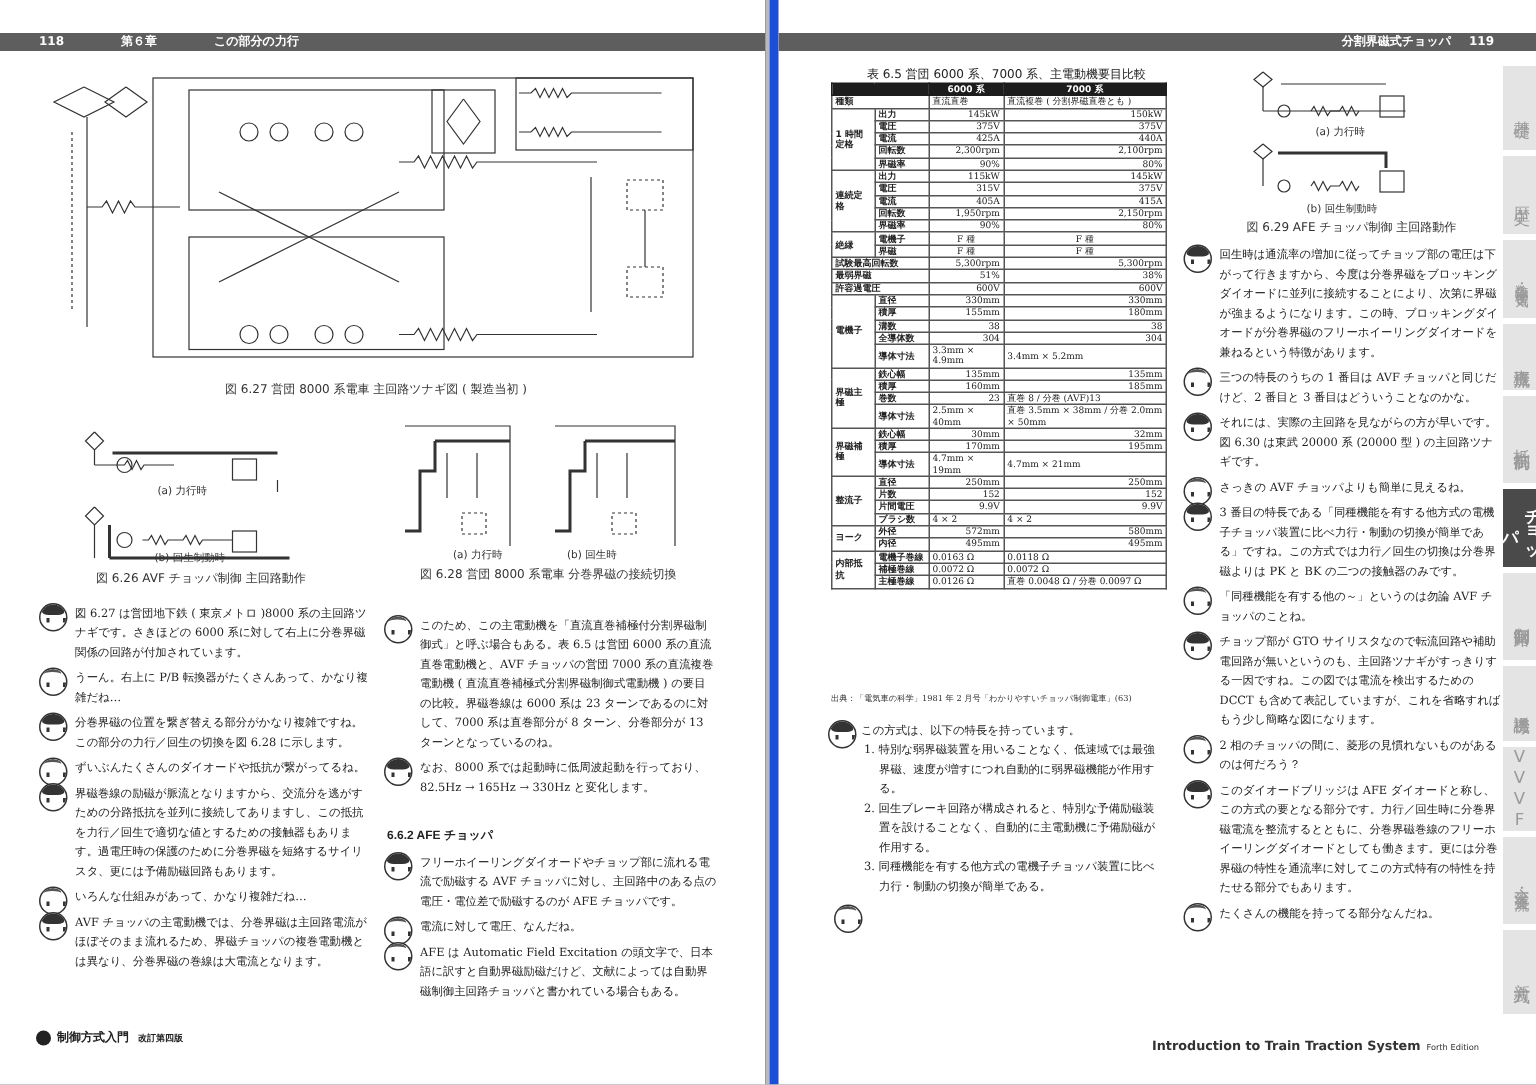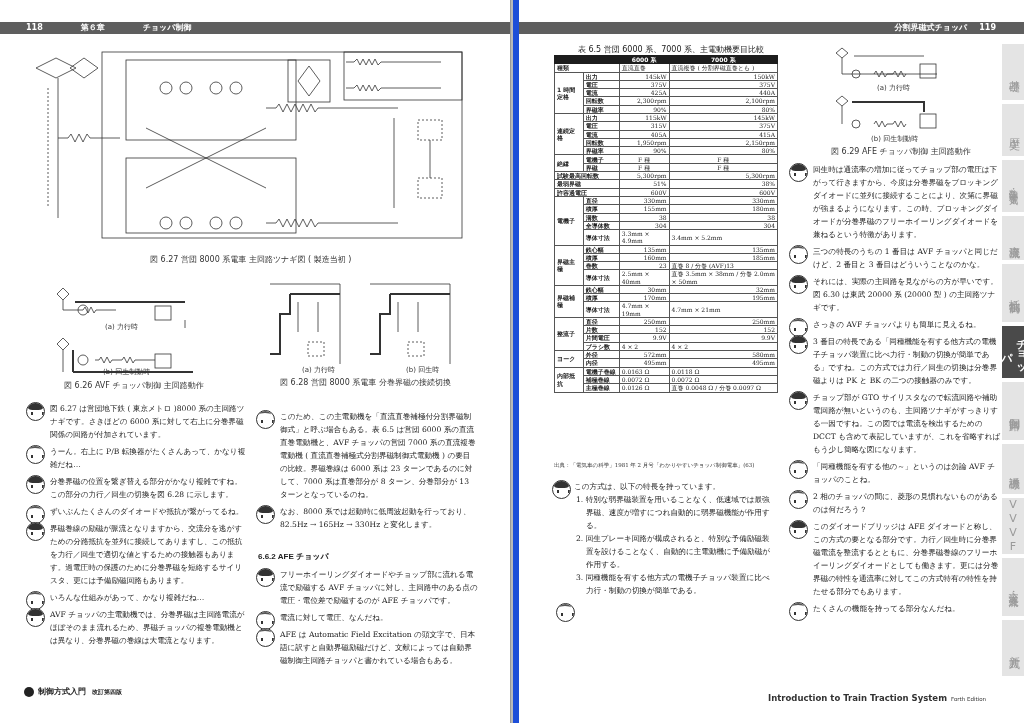--- a/index.html
+++ b/index.html
@@ -56,21 +56,21 @@
   .tab.active { background: #4a4a4a; color: #fff; font-weight: bold; }
 
   .footer { position: absolute; right: 38px; top: 693px; font-family: "DejaVu Sans", sans-serif; font-size: 8.5px; font-weight: bold; color: #333; }
   .footer small { font-size: 5.5px; font-weight: normal; margin-left: 4px; }
 </style>
 </head>
 <body>
 
 <div class="page left">
   <div class="runhead l">
-    <span>118</span><span>第６章</span><span>チョッパ制御</span>
+    <span>118</span><span>第６章</span><span>この部分の力行</span>
   </div>
 
   <svg class="schem" viewBox="0 0 440 196" fill="none" stroke="#333" stroke-width="0.8">
     <rect x="76" y="4" width="360" height="186"></rect>
     <polyline points="30,10 10,20 30,30 50,20 30,10"></polyline>
       <polyline points="58,10 44,20 58,30 72,20 58,10"></polyline>
     <line x1="32" y1="30" x2="32" y2="170"></line>
       <line x1="22" y1="40" x2="22" y2="160" stroke-dasharray="2,2"></line>
     <path d="M32 90 h10 l3-4 4 8 4-8 4 8 4-8 3 4 h30"></path>
     <rect x="100" y="12" width="170" height="80"></rect>
@@ -127,21 +127,21 @@
       <line x1="30" y1="20" x2="30" y2="50"></line>
       <line x1="50" y1="20" x2="50" y2="50"></line>
     <path d="M102 2 h80 v80"></path>
       <path d="M122 12 v20 h-10 v40 h-10" stroke-width="2"></path>
       <path d="M122 12 h60" stroke-width="2"></path>
     <rect x="140" y="60" width="16" height="14" stroke-dasharray="2,2"></rect>
       <line x1="130" y1="20" x2="130" y2="50"></line>
       <line x1="150" y1="20" x2="150" y2="50"></line>
   </svg>
   <div class="sub" style="left:302px;top:365px;">(a) 力行時</div>
-  <div class="sub" style="left:406px;top:365px;">(b) 回生時</div>
+  <div class="sub" style="left:378px;top:365px;">(b) 回生時</div>
   <div class="cap" style="left:280px;top:377px;">図 6.28 営団 8000 系電車 分巻界磁の接続切換</div>
 
   <div class="dlg" style="left:26px;top:402px;width:222px;">
     <div class="row"><span class="av a"></span><span>図 6.27 は営団地下鉄 ( 東京メトロ )8000 系の主回路ツナギです。さきほどの 6000 系に対して右上に分巻界磁関係の回路が付加されています。</span></div>
     <div class="row"><span class="av b"></span><span>うーん。右上に P/B 転換器がたくさんあって、かなり複雑だね…</span></div>
     <div class="row"><span class="av a"></span><span>分巻界磁の位置を繋ぎ替える部分がかなり複雑ですね。この部分の力行／回生の切換を図 6.28 に示します。</span></div>
     <div class="row"><span class="av b"></span><span>ずいぶんたくさんのダイオードや抵抗が繋がってるね。</span></div>
     <div class="row"><span class="av a"></span><span>界磁巻線の励磁が脈流となりますから、交流分を逃がすための分路抵抗を並列に接続してありますし、この抵抗を力行／回生で適切な値とするための接触器もあります。過電圧時の保護のために分巻界磁を短絡するサイリスタ、更には予備励磁回路もあります。</span></div>
     <div class="row"><span class="av b"></span><span>いろんな仕組みがあって、かなり複雑だね…</span></div>
     <div class="row"><span class="av a"></span><span>AVF チョッパの主電動機では、分巻界磁は主回路電流がほぼそのまま流れるため、界磁チョッパの複巻電動機とは異なり、分巻界磁の巻線は大電流となります。</span></div>
@@ -186,22 +186,22 @@
   <div class="sub" style="left:358px;top:83px;">(a) 力行時</div>
   <div class="sub" style="left:352px;top:134px;">(b) 回生制動時</div>
   <div class="cap" style="left:312px;top:146px;">図 6.29 AFE チョッパ制御 主回路動作</div>
 
   <div class="dlg" style="left:270px;top:163px;width:212px;">
     <div class="row"><span class="av a"></span><span>回生時は通流率の増加に従ってチョップ部の電圧は下がって行きますから、今度は分巻界磁をブロッキングダイオードに並列に接続することにより、次第に界磁が強まるようになります。この時、ブロッキングダイオードが分巻界磁のフリーホイーリングダイオードを兼ねるという特徴があります。</span></div>
     <div class="row"><span class="av b"></span><span>三つの特長のうちの 1 番目は AVF チョッパと同じだけど、2 番目と 3 番目はどういうことなのかな。</span></div>
     <div class="row"><span class="av a"></span><span>それには、実際の主回路を見ながらの方が早いです。図 6.30 は東武 20000 系 (20000 型 ) の主回路ツナギです。</span></div>
     <div class="row"><span class="av b"></span><span>さっきの AVF チョッパよりも簡単に見えるね。</span></div>
     <div class="row"><span class="av a"></span><span>3 番目の特長である「同種機能を有する他方式の電機子チョッパ装置に比べ力行・制動の切換が簡単である」ですね。この方式では力行／回生の切換は分巻界磁よりは PK と BK の二つの接触器のみです。</span></div>
+    <div class="row"><span class="av b"></span><span>「同種機能を有する他の～」というのは勿論 AVF チョッパのことね。</span></div>
     <div class="row"><span class="av a"></span><span>チョップ部が GTO サイリスタなので転流回路や補助電回路が無いというのも、主回路ツナギがすっきりする一因ですね。この図では電流を検出するための DCCT も含めて表記していますが、これを省略すればもう少し簡略な図になります。</span></div>
-    <div class="row"><span class="av b"></span><span>「同種機能を有する他の～」というのは勿論 AVF チョッパのことね。</span></div>
     <div class="row"><span class="av b"></span><span>2 相のチョッパの間に、菱形の見慣れないものがあるのは何だろう？</span></div>
     <div class="row"><span class="av a"></span><span>このダイオードブリッジは AFE ダイオードと称し、この方式の要となる部分です。力行／回生時に分巻界磁電流を整流するとともに、分巻界磁巻線のフリーホイーリングダイオードとしても働きます。更には分巻界磁の特性を通流率に対してこの方式特有の特性を持たせる部分でもあります。</span></div>
     <div class="row"><span class="av b"></span><span>たくさんの機能を持ってる部分なんだね。</span></div>
   </div>
 
   <div class="tabs">
     <div class="tab" style="height:56px;">基礎</div>
     <div class="tab" style="height:52px;">歴史</div>
     <div class="tab" style="height:52px;font-size:9px;">数学・物理・電気</div>
     <div class="tab" style="height:44px;">直流機</div>

